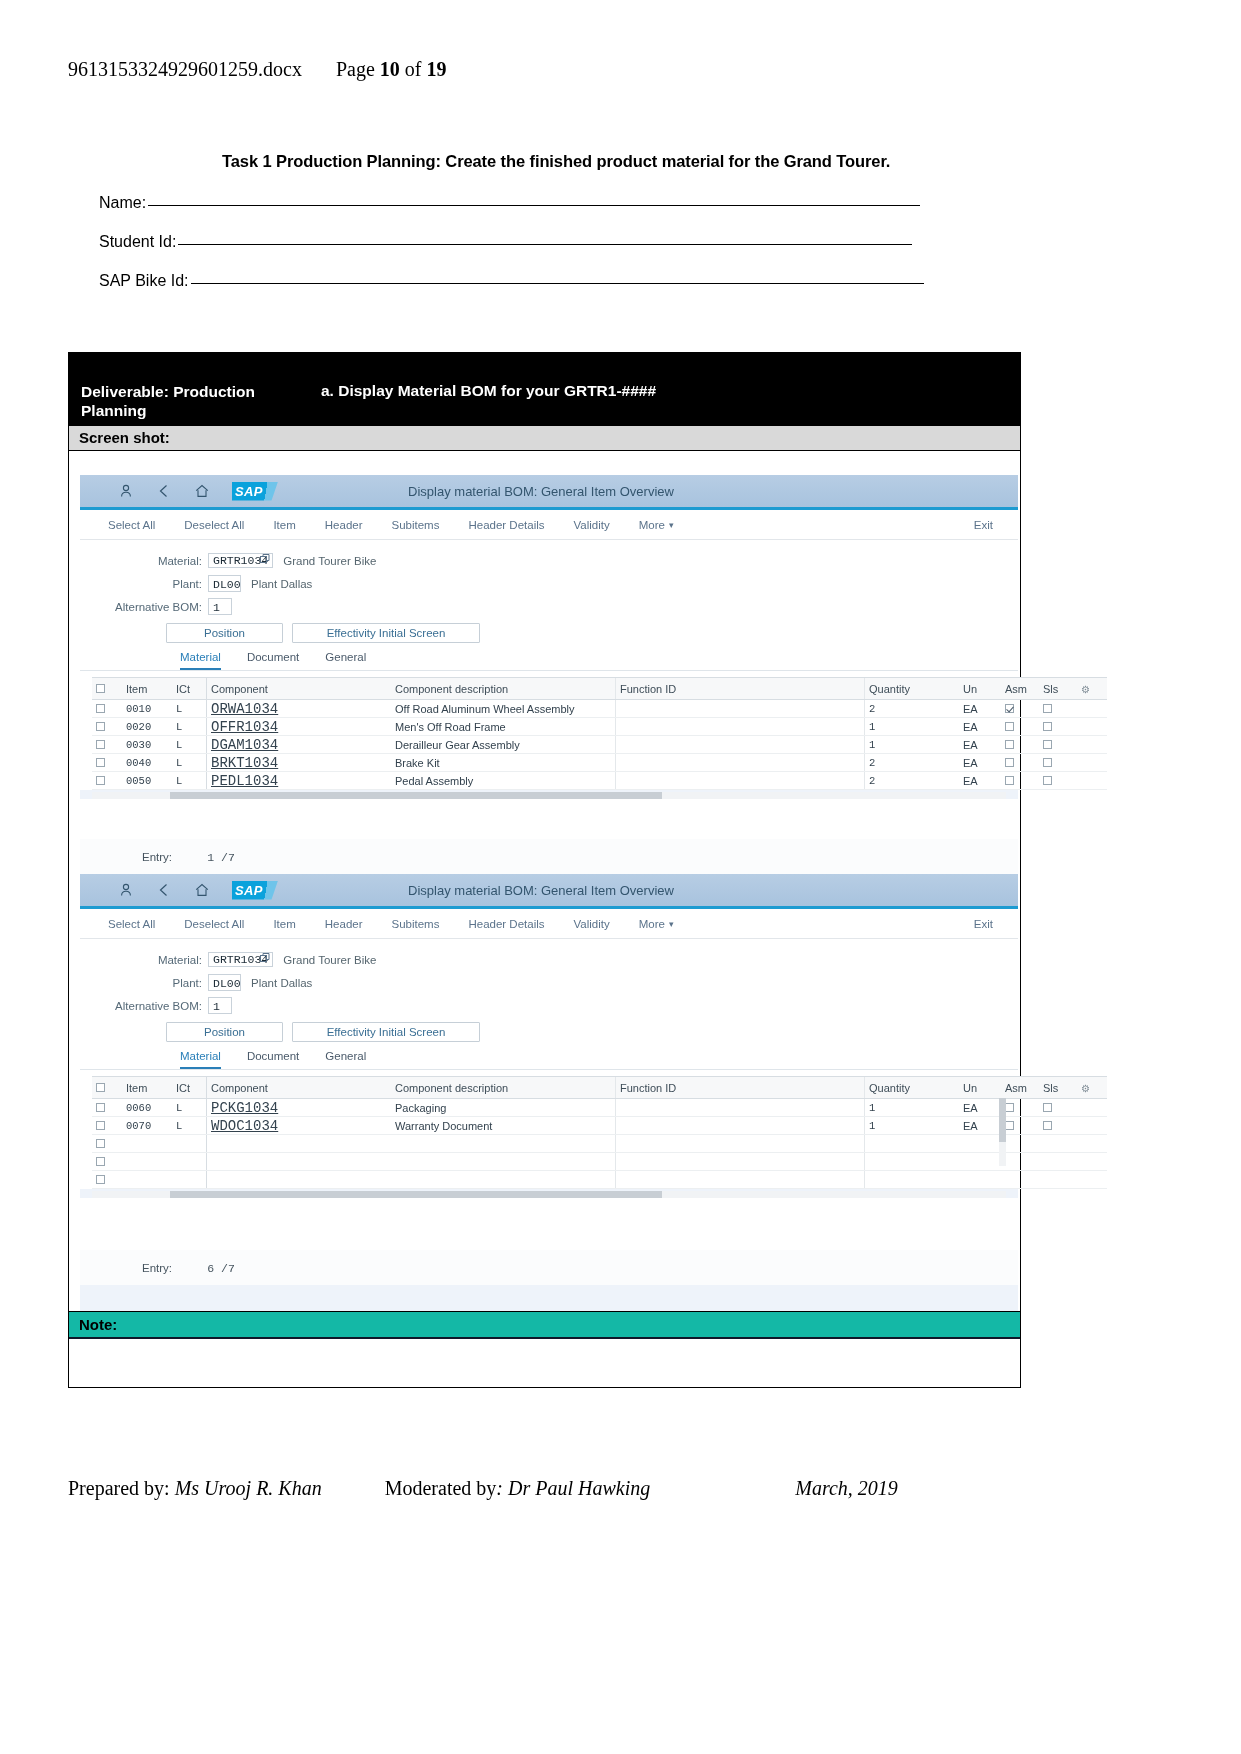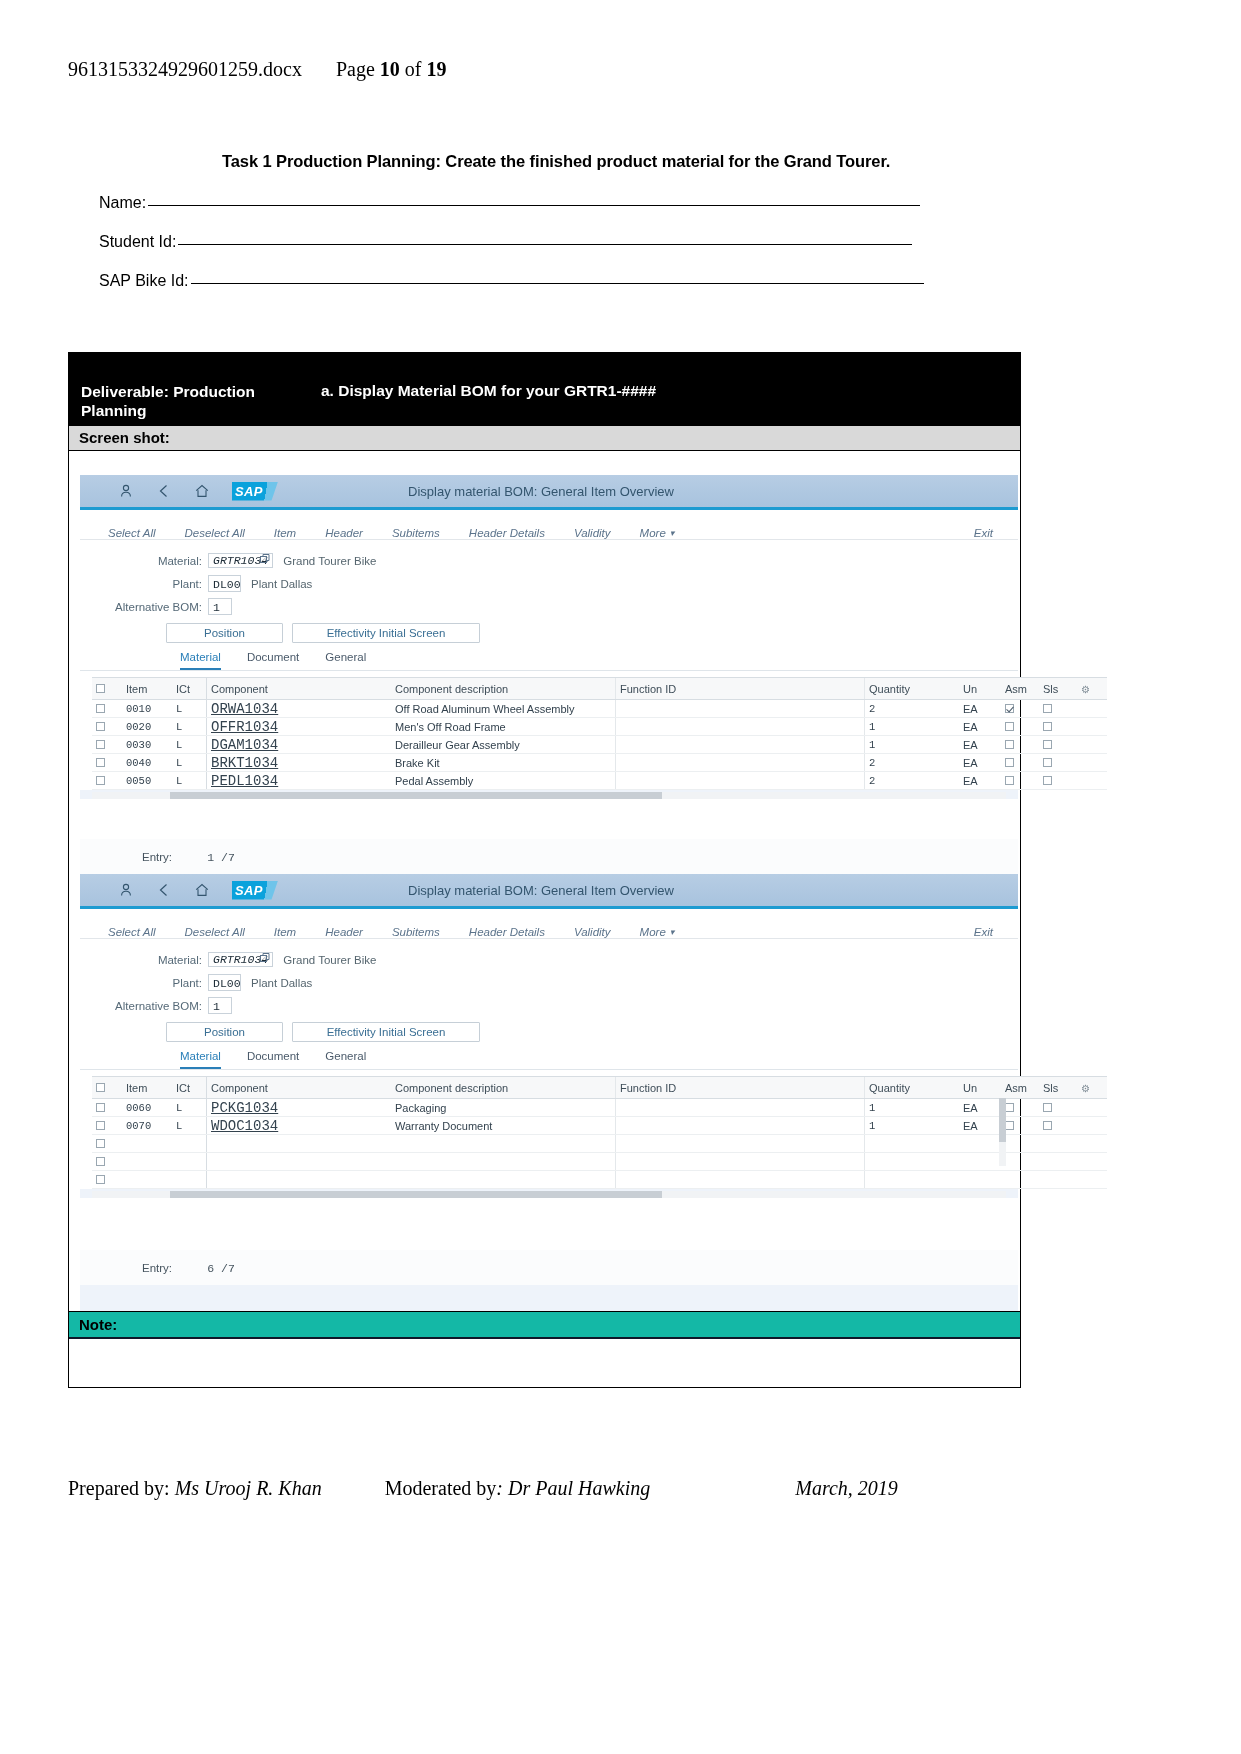--- a/index.html
+++ b/index.html
@@ -176,26 +176,25 @@
     text-align: center;
     font-size: 13px;
     color: #33556e;
     pointer-events: none;
   }
 
   .sap-toolbar {
     height: 30px;
     background: #ffffff;
     display: flex;
-    align-items: flex-end;
+    align-items: center;
     border-bottom: 1px solid #e2e6ea;
     position: relative;
     padding-left: 28px;
     box-sizing: border-box;
-    font-style: italic;
   }
   .tb-item {
     font-size: 11.5px;
     color: #5b738b;
     margin-right: 29px;
     white-space: nowrap;
   }
   .tb-item.exit {
     position: absolute;
     right: 25px;
@@ -233,21 +232,21 @@
     background: #fff;
     height: 17px;
     line-height: 17px;
     font-size: 11.5px;
     color: #1c2b36;
     padding: 0 4px;
     box-sizing: border-box;
     position: relative;
     font-family: "Liberation Mono", monospace;
   }
-  .fm-input.material { width: 298px; font-style: italic; }
+  .fm-input.material { width: 298px; }
   .fm-input.plant { width: 33px; }
   .fm-input.altbom { width: 24px; }
   .fm-help {
     position: absolute;
     right: 3px;
     top: 2px;
     width: 10px;
     height: 10px;
     color: #5b738b;
   }

